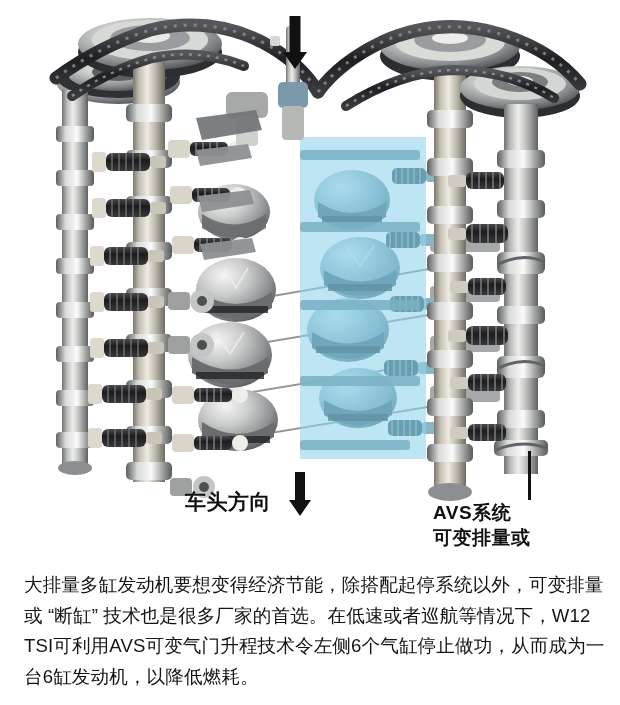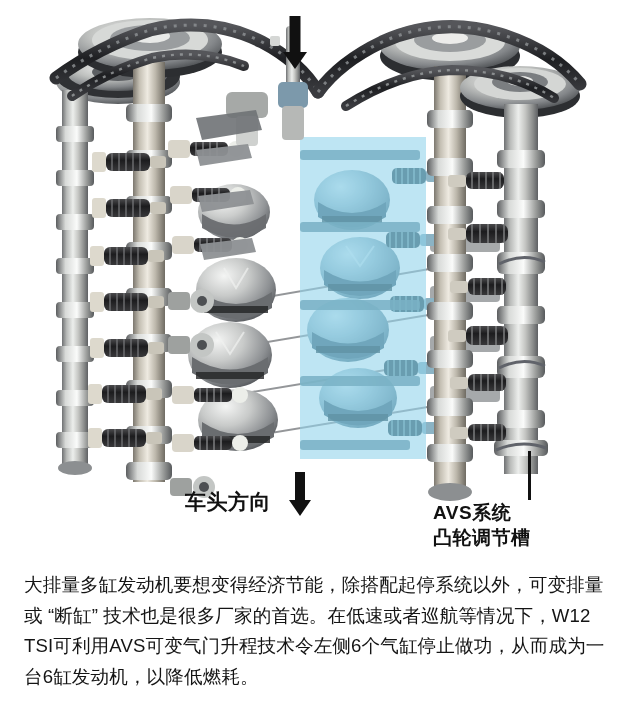--- a/index.html
+++ b/index.html
@@ -605,20 +605,20 @@
     <span class="shaft"></span>
     <span class="head"></span>
   </div>
 
   <div class="cn-label" id="label-front">车头方向</div>
 
   <div id="leader-avs"></div>
 
   <div class="cn-label" id="label-avs">
     <span class="ln">AVS系统</span>
-    <span class="ln">凸轮调节槽</span>
+    <span class="ln">可变排量或</span>
   </div>
 
   <div id="caption">
     <p>大排量多缸发动机要想变得经济节能，除搭配起停系统以外，可变排量或 “断缸” 技术也是很多厂家的首选。在低速或者巡航等情况下，W12 TSI可利用AVS可变气门升程技术令左侧6个气缸停止做功，从而成为一台6缸发动机，以降低燃耗。</p>
   </div>
 
 </div>
 
 </body></html>

